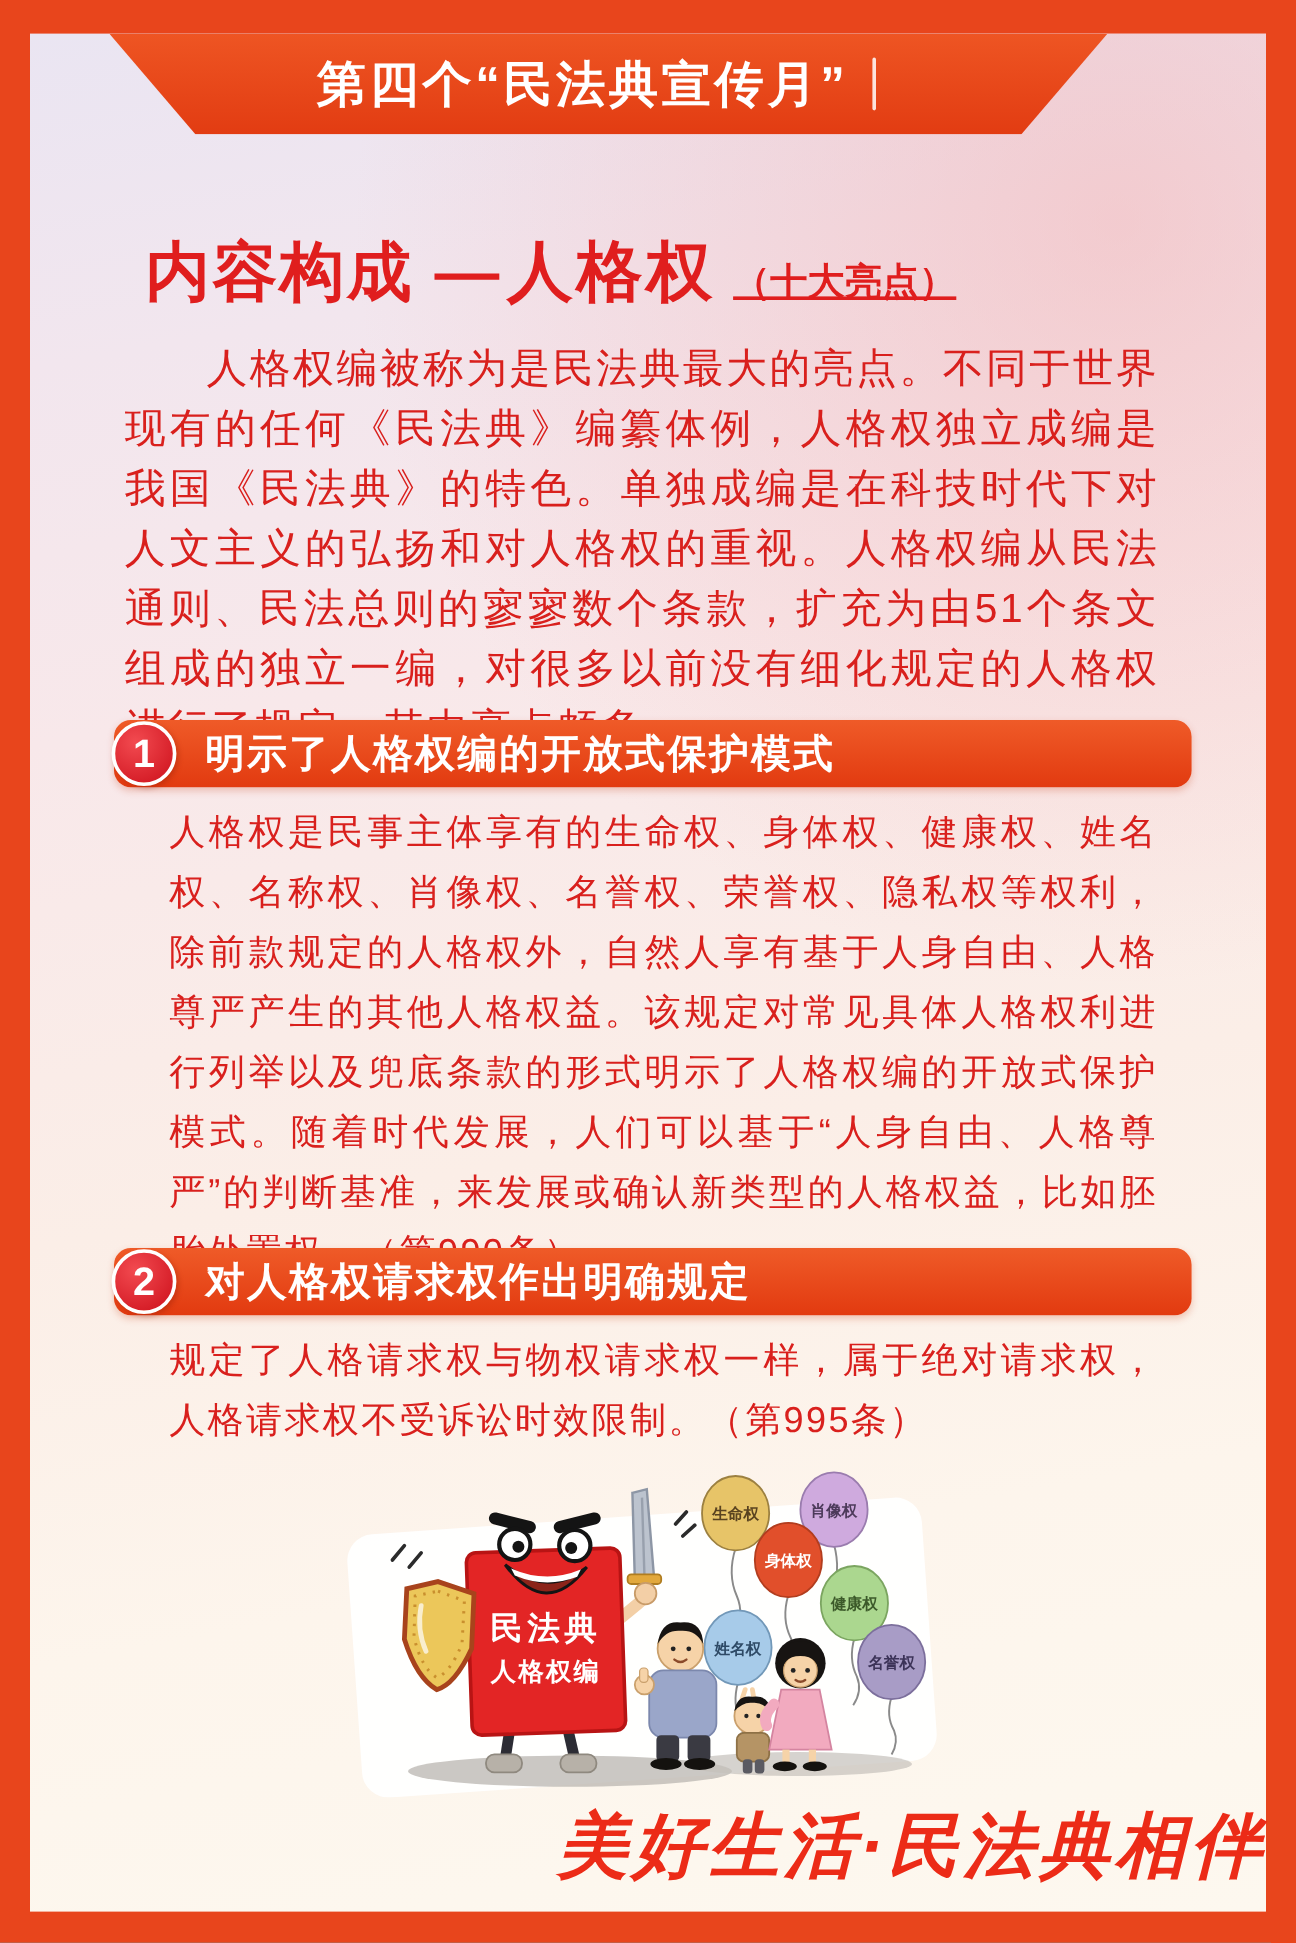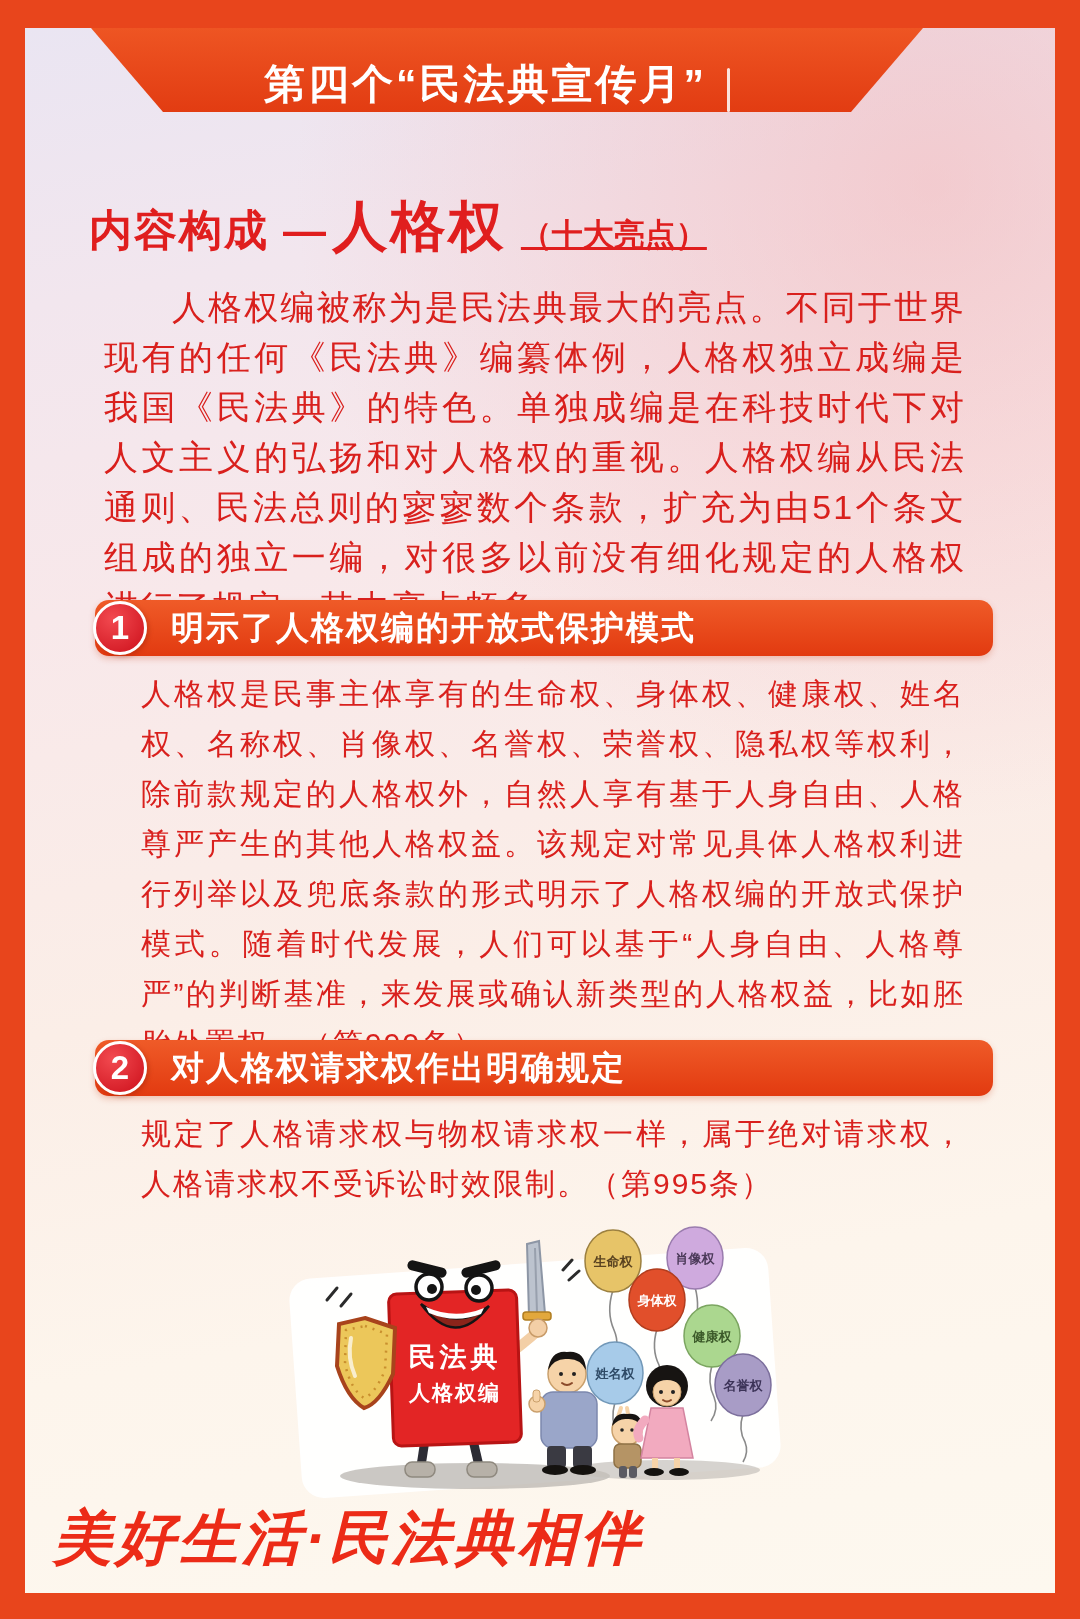--- a/index.html
+++ b/index.html
@@ -12,29 +12,29 @@
   .inner{
     position:absolute;left:25px;right:25px;top:28px;bottom:26px;
     background:
       radial-gradient(circle at 88% 10%, rgba(242,170,170,0.45), rgba(242,170,170,0) 38%),
       linear-gradient(170deg,#eae5f2 0%,#f2e6ee 16%,#f8e8ea 34%,#fbeee7 58%,#fdf5ec 78%,#fdf8ef 100%);
   }
   .header-banner{
     position:absolute;top:0;left:66px;width:832px;height:84px;
     background:linear-gradient(180deg,#ee5523 0%,#e23c12 100%);
     clip-path:polygon(0 0,100% 0,calc(100% - 72px) 100%,72px 100%);
-    display:flex;align-items:flex-end;justify-content:center;
+    display:flex;align-items:center;justify-content:center;
     color:#fff;font-size:41px;font-weight:700;letter-spacing:3px;
   }
   .header-divider{
     width:3px;height:44px;background:rgba(255,255,255,0.85);
     margin:0 20px;border-radius:2px;
   }
   .title-row{position:absolute;top:162px;left:64px;color:#e01e1e;white-space:nowrap;}
-  .title-prefix{font-size:43px;font-weight:700;letter-spacing:2px;}
+  .title-prefix{font-size:54px;font-weight:700;letter-spacing:2px;margin-left:32px;}
   .title-main{font-size:55px;font-weight:900;letter-spacing:3px;}
   .title-suffix{font-size:31px;font-weight:600;margin-left:10px;text-decoration:underline;}
   .intro{
     position:absolute;top:254px;left:79px;width:862px;margin:0;
     color:#d9201d;font-size:34px;line-height:50px;letter-spacing:2px;
     text-align:justify;text-indent:2em;font-weight:500;
   }
   .section{position:absolute;left:70px;right:62px;}
   .section-1{top:572px;}
   .section-2{top:1012px;}
@@ -54,21 +54,21 @@
   }
   .section-heading{color:#fff;font-size:33px;font-weight:800;letter-spacing:2px;}
   .section-body{
     margin:0;padding:13px 28px 0 46px;
     color:#d9201d;font-size:30px;line-height:50px;letter-spacing:2px;
     text-align:justify;font-weight:500;
   }
   .illustration{position:absolute;left:250px;top:1180px;width:520px;height:290px;}
   .footer-slogan{
     position:absolute;left:0;right:0;top:1468px;height:84px;line-height:84px;
-    text-align:left;color:#ec2b17;font-size:59px;font-weight:900;
+    text-align:right;color:#ec2b17;font-size:59px;font-weight:900;
     font-style:italic;letter-spacing:4px;padding-left:28px;
   }
 </style>
 </head>
 <body>
 
 <div class="poster">
   <div class="inner">
 
     <div class="header-banner">

